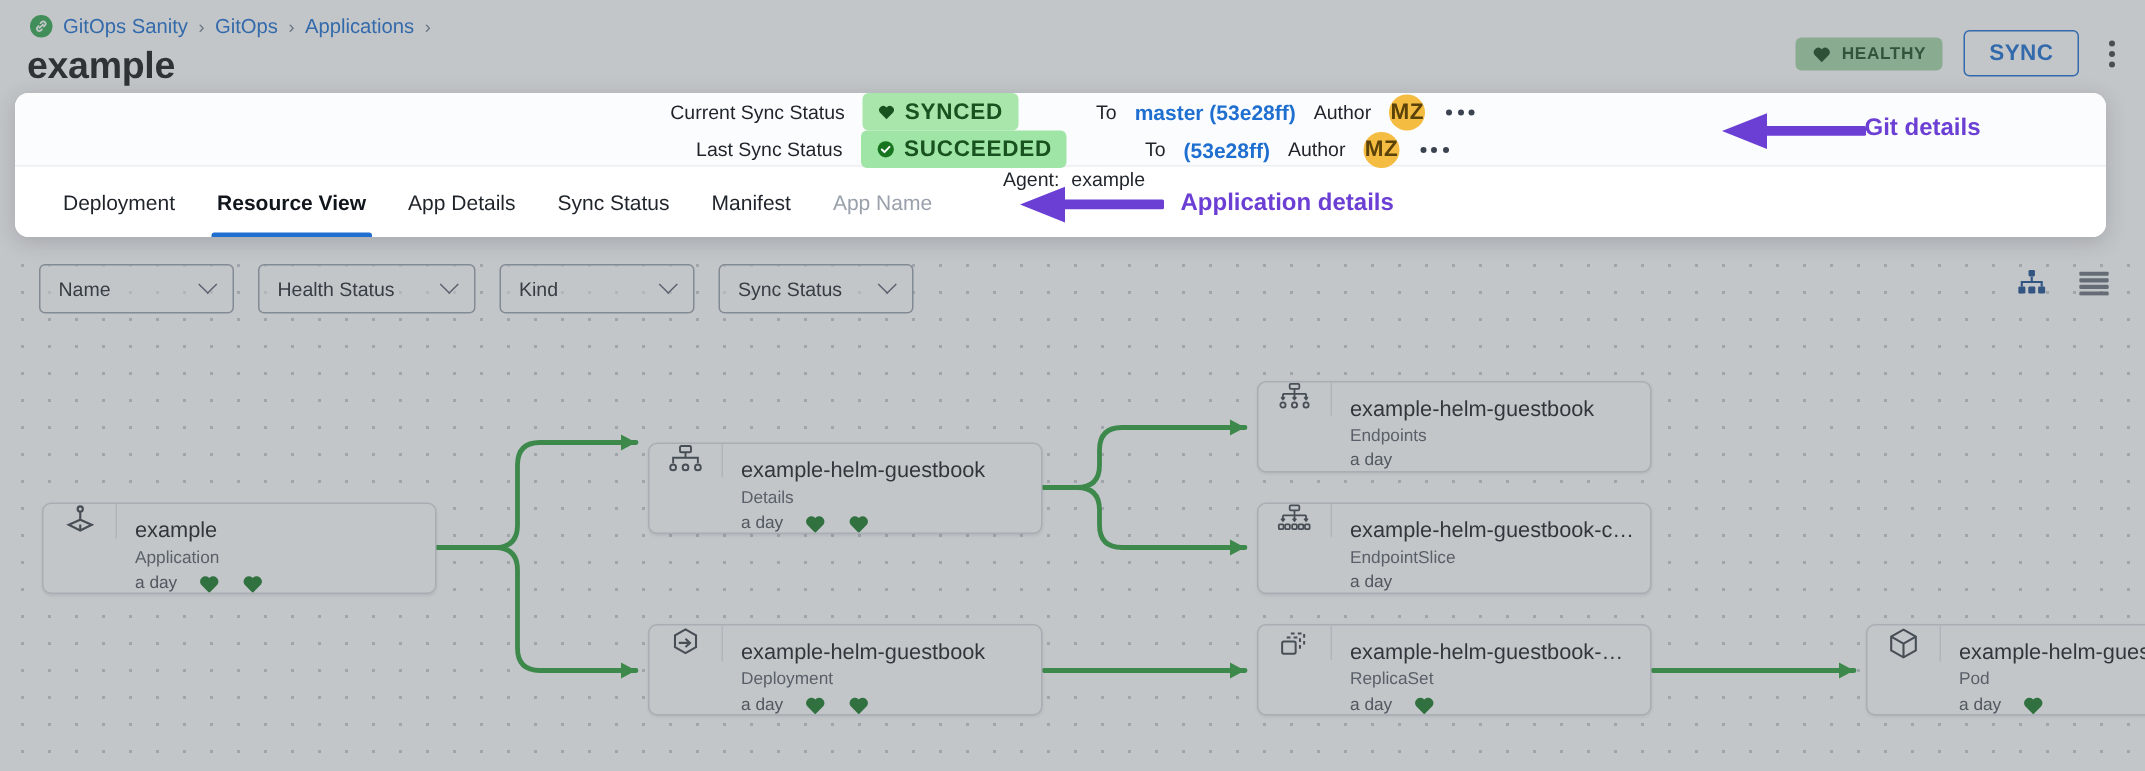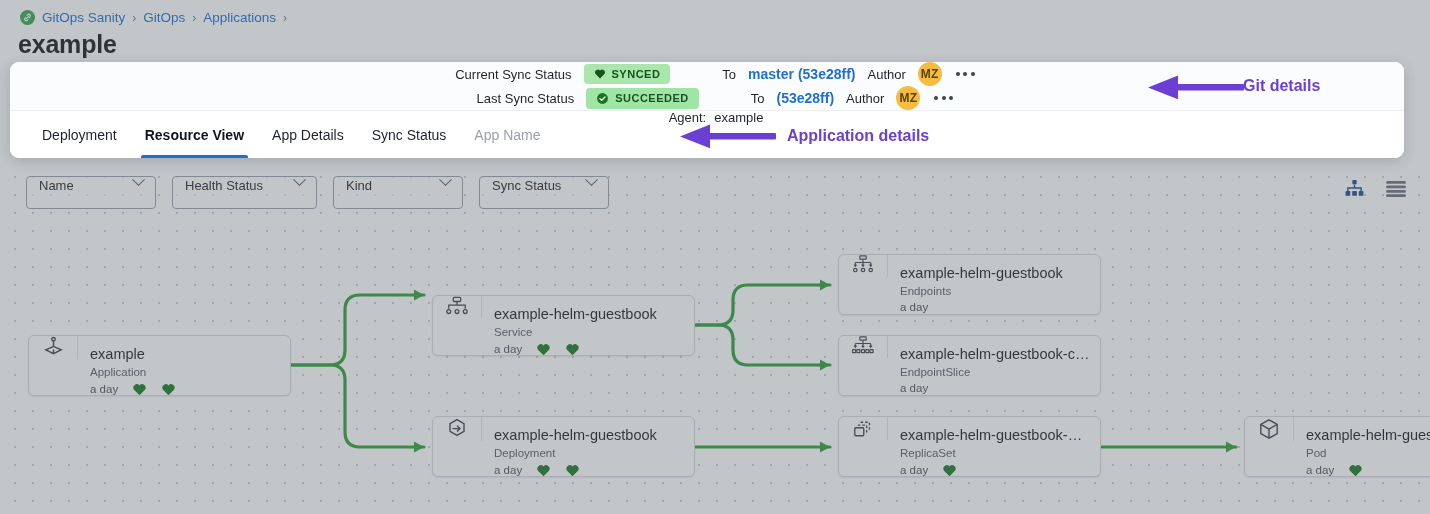--- a/index.html
+++ b/index.html
@@ -123,21 +123,21 @@
     display: flex;
     gap: 16px;
   }
   .filter {
     width: 130px;
     height: 33px;
     border: 1px solid #9aa2ad;
     border-radius: 4px;
     background: rgba(255,255,255,0.55);
     display: flex;
-    align-items: flex-start;
+    align-items: center;
     justify-content: space-between;
     padding: 1px 12px;
     box-sizing: border-box;
     font-size: 13px;
     color: #24292f;
     cursor: pointer;
   }
   .chev {
     width: 8px; height: 8px;
     border-right: 1.6px solid #5b6471;
@@ -239,43 +239,44 @@
     align-items: center;
     gap: 12px;
   }
   .sync-label {
     font-size: 13px;
     color: #1f242b;
     white-space: nowrap;
   }
   .pill {
     display: flex;
+    align-items: center;
     gap: 6px;
     border-radius: 4px;
     padding: 4px 10px;
-    font-size: 11px;
+    font-size: 15px;
     font-weight: bold;
     letter-spacing: 0.5px;
   }
   .pill-synced { background: #a8e6ac; color: #17521f; }
   .pill-succeeded { background: #9fe5a6; color: #17521f; }
   .to-word { font-size: 13px; color: #1f242b; margin-left: 40px; }
   .rev-link {
     font-size: 14px;
     font-weight: bold;
     color: #1f6fd0;
     white-space: nowrap;
     cursor: pointer;
   }
   .avatar {
     width: 24px; height: 24px;
     border-radius: 50%;
     background: #f5bc42;
     color: #5a4208;
-    font-size: 12px;
+    font-size: 15px;
     font-weight: bold;
     display: flex;
     align-items: center;
     justify-content: center;
     letter-spacing: 0.3px;
   }
   .dots-h {
     display: flex;
     gap: 3.5px;
     align-items: center;
@@ -370,20 +371,34 @@
       <span class="bc-link">GitOps Sanity</span>
       <span class="bc-sep">›</span>
       <span class="bc-link">GitOps</span>
       <span class="bc-sep">›</span>
       <span class="bc-link">Applications</span>
       <span class="bc-sep">›</span>
     </div>
 
     <div class="page-title">example</div>
 
+    <div class="header-right">
+      <div class="badge-healthy">
+        <svg class="heart" width="13" height="12" viewBox="0 0 24 22">
+          <path d="M12 21 3.2 12.1A5.6 5.6 0 0 1 12 5.2a5.6 5.6 0 0 1 8.8 6.9z" fill="#15471c"></path>
+        </svg>
+        <span>HEALTHY</span>
+      </div>
+      <button class="btn-sync">SYNC</button>
+      <div class="kebab">
+          <i></i>
+          <i></i>
+          <i></i>
+        </div>
+    </div>
   </div>
 
   <div class="canvas">
 
     <div class="filters">
       <div class="filter">
         <span>Name</span>
         <span class="chev"></span>
       </div>
       <div class="filter" style="width:145px">
@@ -474,21 +489,21 @@
         <svg width="24" height="22" viewBox="0 0 26 24" fill="none" stroke="#3e444c" stroke-width="1.4">
           <rect x="9" y="1.5" width="8" height="4.5" rx="1"></rect>
           <path d="M13 6v4M4 14v-4h18v4"></path>
           <circle cx="4" cy="17" r="2.1"></circle>
           <circle cx="13" cy="17" r="2.1"></circle>
           <circle cx="22" cy="17" r="2.1"></circle>
         </svg>
       </div>
       <div class="node-body">
         <div class="node-title">example-helm-guestbook</div>
-        <div class="node-kind">Service</div>
+        <div class="node-kind">Details</div>
         <div class="node-meta">
           <span class="node-age">a day</span>
           <svg class="heart" width="15" height="14" viewBox="0 0 24 22">
               <path d="M12 21 3.2 12.1A5.6 5.6 0 0 1 12 5.2a5.6 5.6 0 0 1 8.8 6.9z" fill="#1b7a29"></path>
             </svg>
           <svg class="heart" width="15" height="14" viewBox="0 0 24 22">
               <path d="M12 21 3.2 12.1A5.6 5.6 0 0 1 12 5.2a5.6 5.6 0 0 1 8.8 6.9z" fill="#1b7a29"></path>
             </svg>
         </div>
       </div>
@@ -652,20 +667,21 @@
       <span class="sync-label">Agent:</span>
       <span class="sync-label" style="margin-left:-4px;">example</span>
     </div>
   </div>
 
   <div class="tabs">
     <div class="tab">Deployment</div>
     <div class="tab active">Resource View</div>
     <div class="tab">App Details</div>
     <div class="tab">Sync Status</div>
+    <div class="tab">Manifest</div>
     <div class="tab disabled">App Name</div>
   </div>
 </div>
 
 <svg class="anno-arrow" style="left:1148px; top:75px;" width="96" height="26">
   <g fill="#6b3fd4">
     <rect x="22" y="9" width="74" height="6.5" rx="1"></rect>
     <polygon points="0,12.4 30,0.5 30,24.3"></polygon>
   </g>
 </svg>

